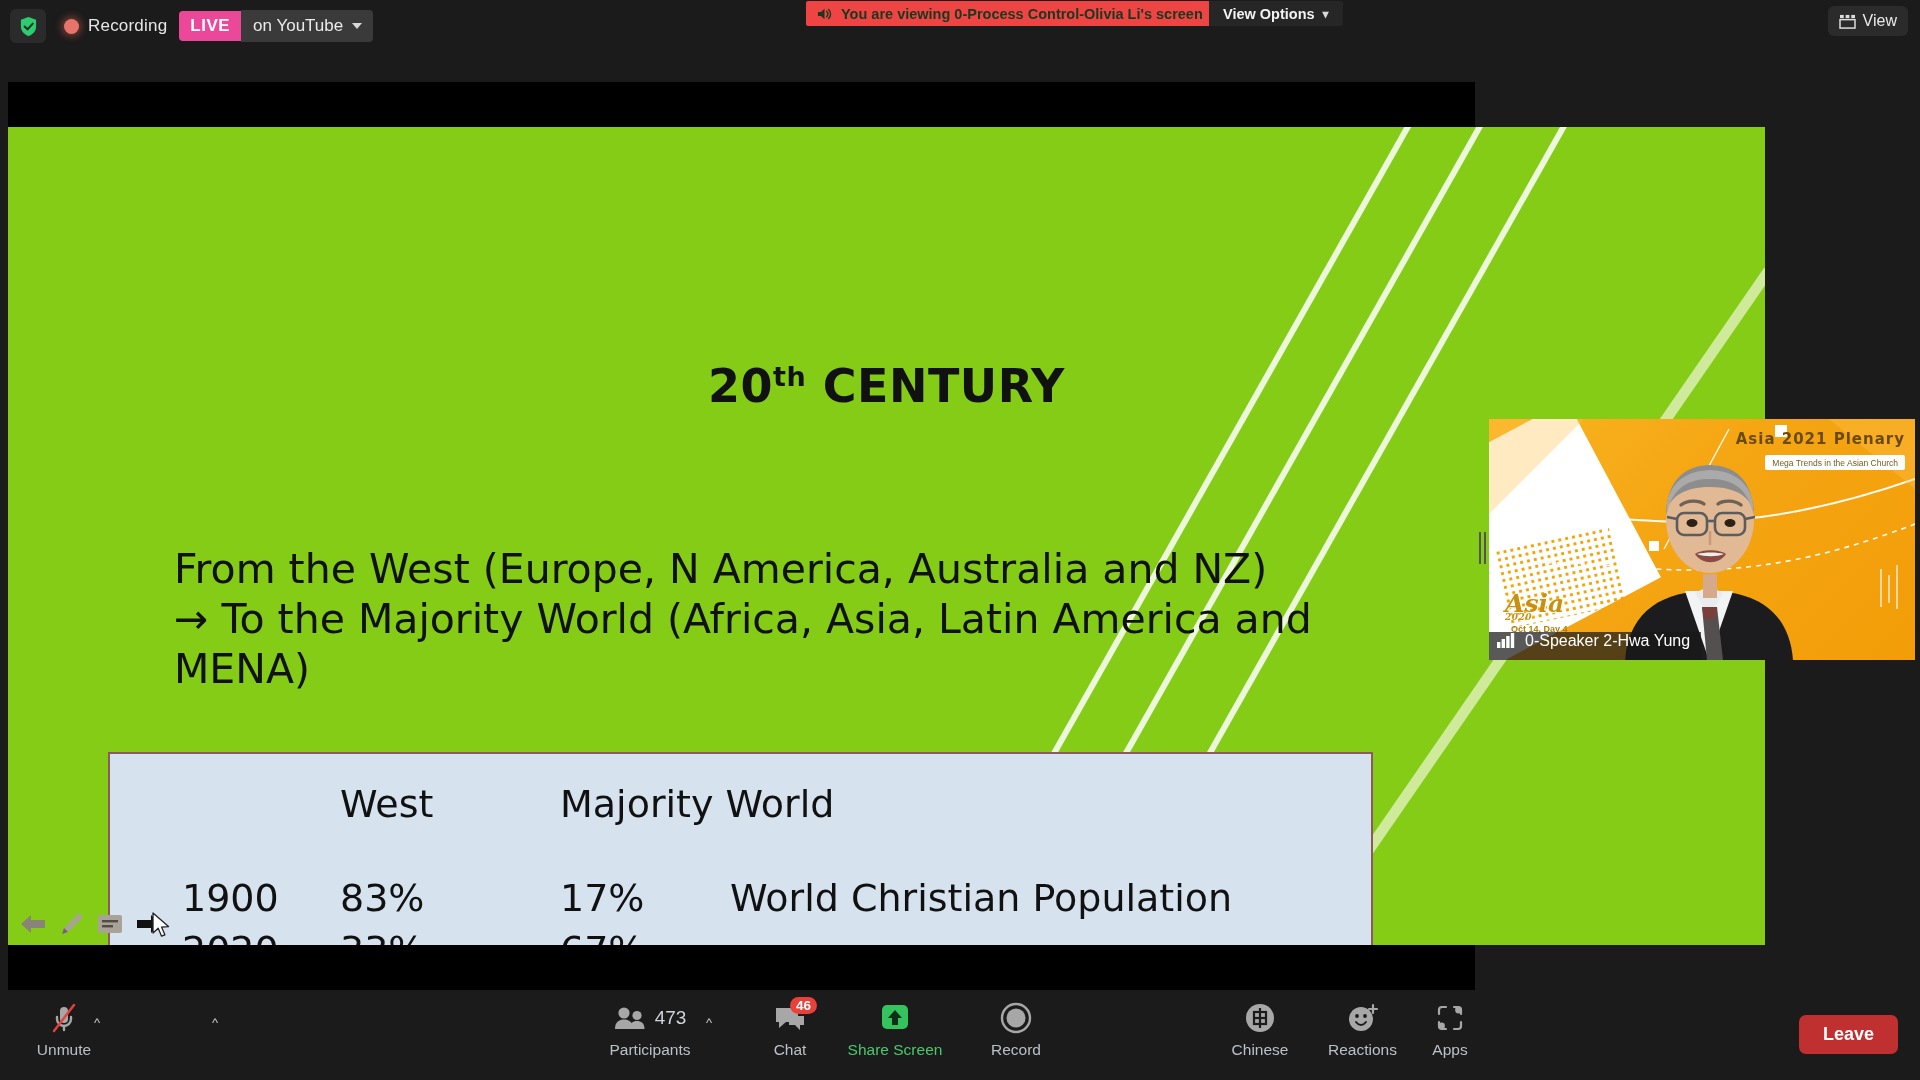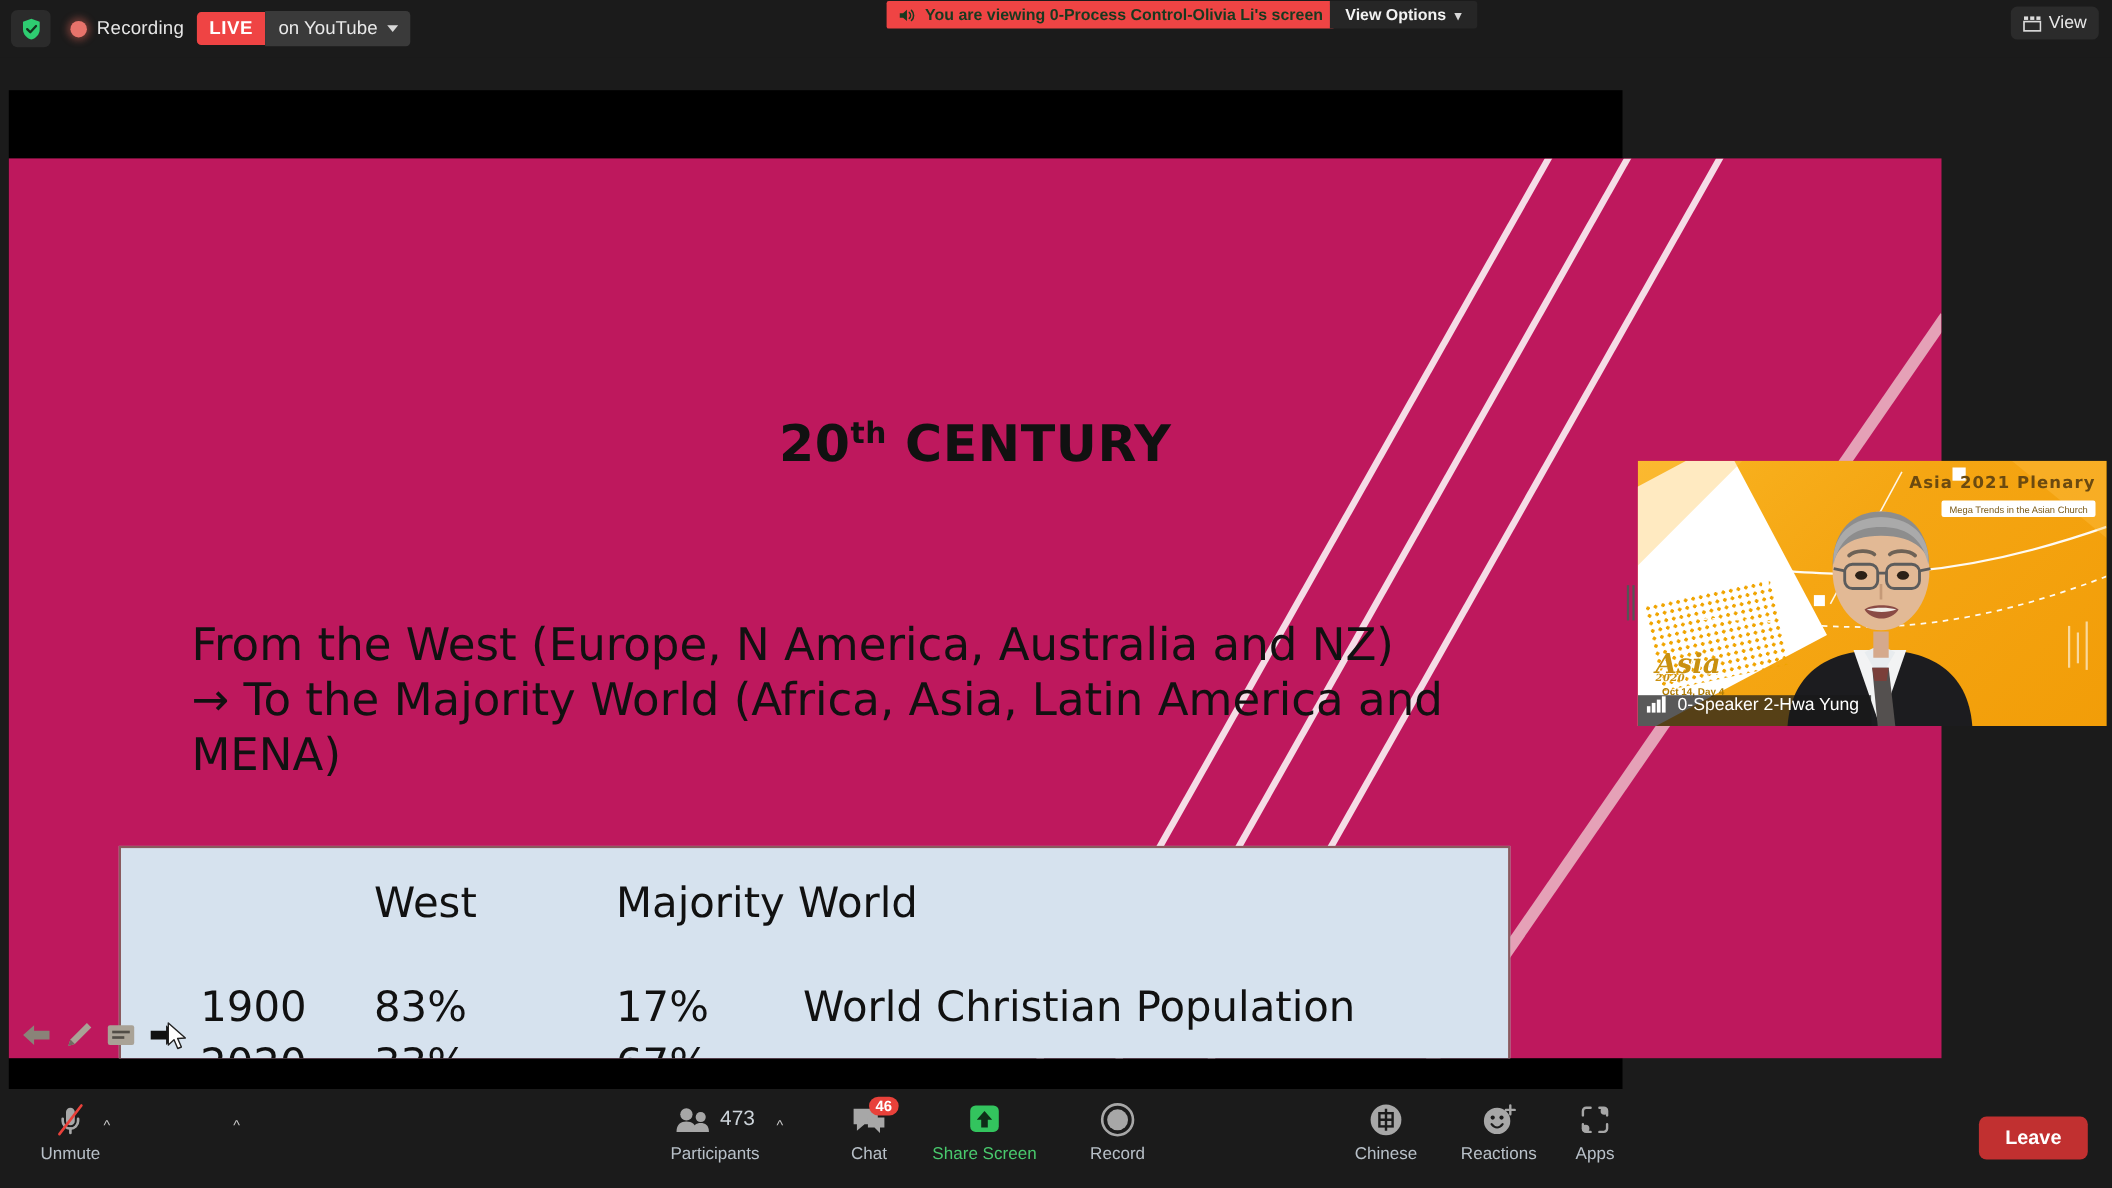--- a/index.html
+++ b/index.html
@@ -27,21 +27,21 @@
   .shield-ico { width: 19px; height: 21px; display:block; }
   .rec-dot-wrap {
     width: 34px; height: 34px; display:flex; align-items:center; justify-content:center;
   }
   .rec-dot {
     width: 15px; height: 15px; border-radius: 50%; background: #e8736b;
     box-shadow: 0 0 7px 3px rgba(200,90,80,.45);
   }
   .rec-label { color: #e6e6e6; font-size: 17px; margin-right: 12px; letter-spacing:.2px;}
   .live-pill {
-    background: #ef4444; color: #fff; font-weight: bold; font-size: 17px;
+    background: #ec4899; color: #fff; font-weight: bold; font-size: 17px;
     padding: 5px 11px; border-radius: 4px 0 0 4px; letter-spacing: .5px;
   }
   .yt-pill {
     background: #3a3a3a; color: #eaeaea; font-size: 17px;
     padding: 6px 11px 6px 12px; border-radius: 0 4px 4px 0;
     display: flex; align-items: center; gap: 9px;
   }
   .caret-dn { width: 0;height:0;border-left:5px solid transparent;border-right:5px solid transparent;border-top:6px solid #d8d8d8; }
 
   .viewing-banner {
@@ -64,22 +64,22 @@
     display: flex; align-items: center; gap: 7px; padding: 0 11px;
   }
   .grid-ico { width: 17px; height: 15px; display:block; }
 
   
   .stage {
     position: absolute; left: 8px; top: 82px; width: 1467px; height: 908px;
     background: #000;
   }
   .slide {
-    position: absolute; left: 0px; top: 62px; width: 1757px; height: 818px;
-    background: #be185d; overflow: hidden;
+    position: absolute; left: 0px; top: 45px; width: 1757px; height: 818px;
+    background: #84cc16; overflow: hidden;
   }
   .slide-sheen { position:absolute; inset:0; pointer-events:none; }
 
   .slide-title {
     position: absolute; top: 232px; left: 0; width: 100%;
     text-align: center; color: #111; font-weight: bold;
     font-size: 46px; font-family: "DejaVu Sans", sans-serif;
     letter-spacing: .5px;
   }
   .slide-title sup { font-size: 27px; vertical-align: super; }

